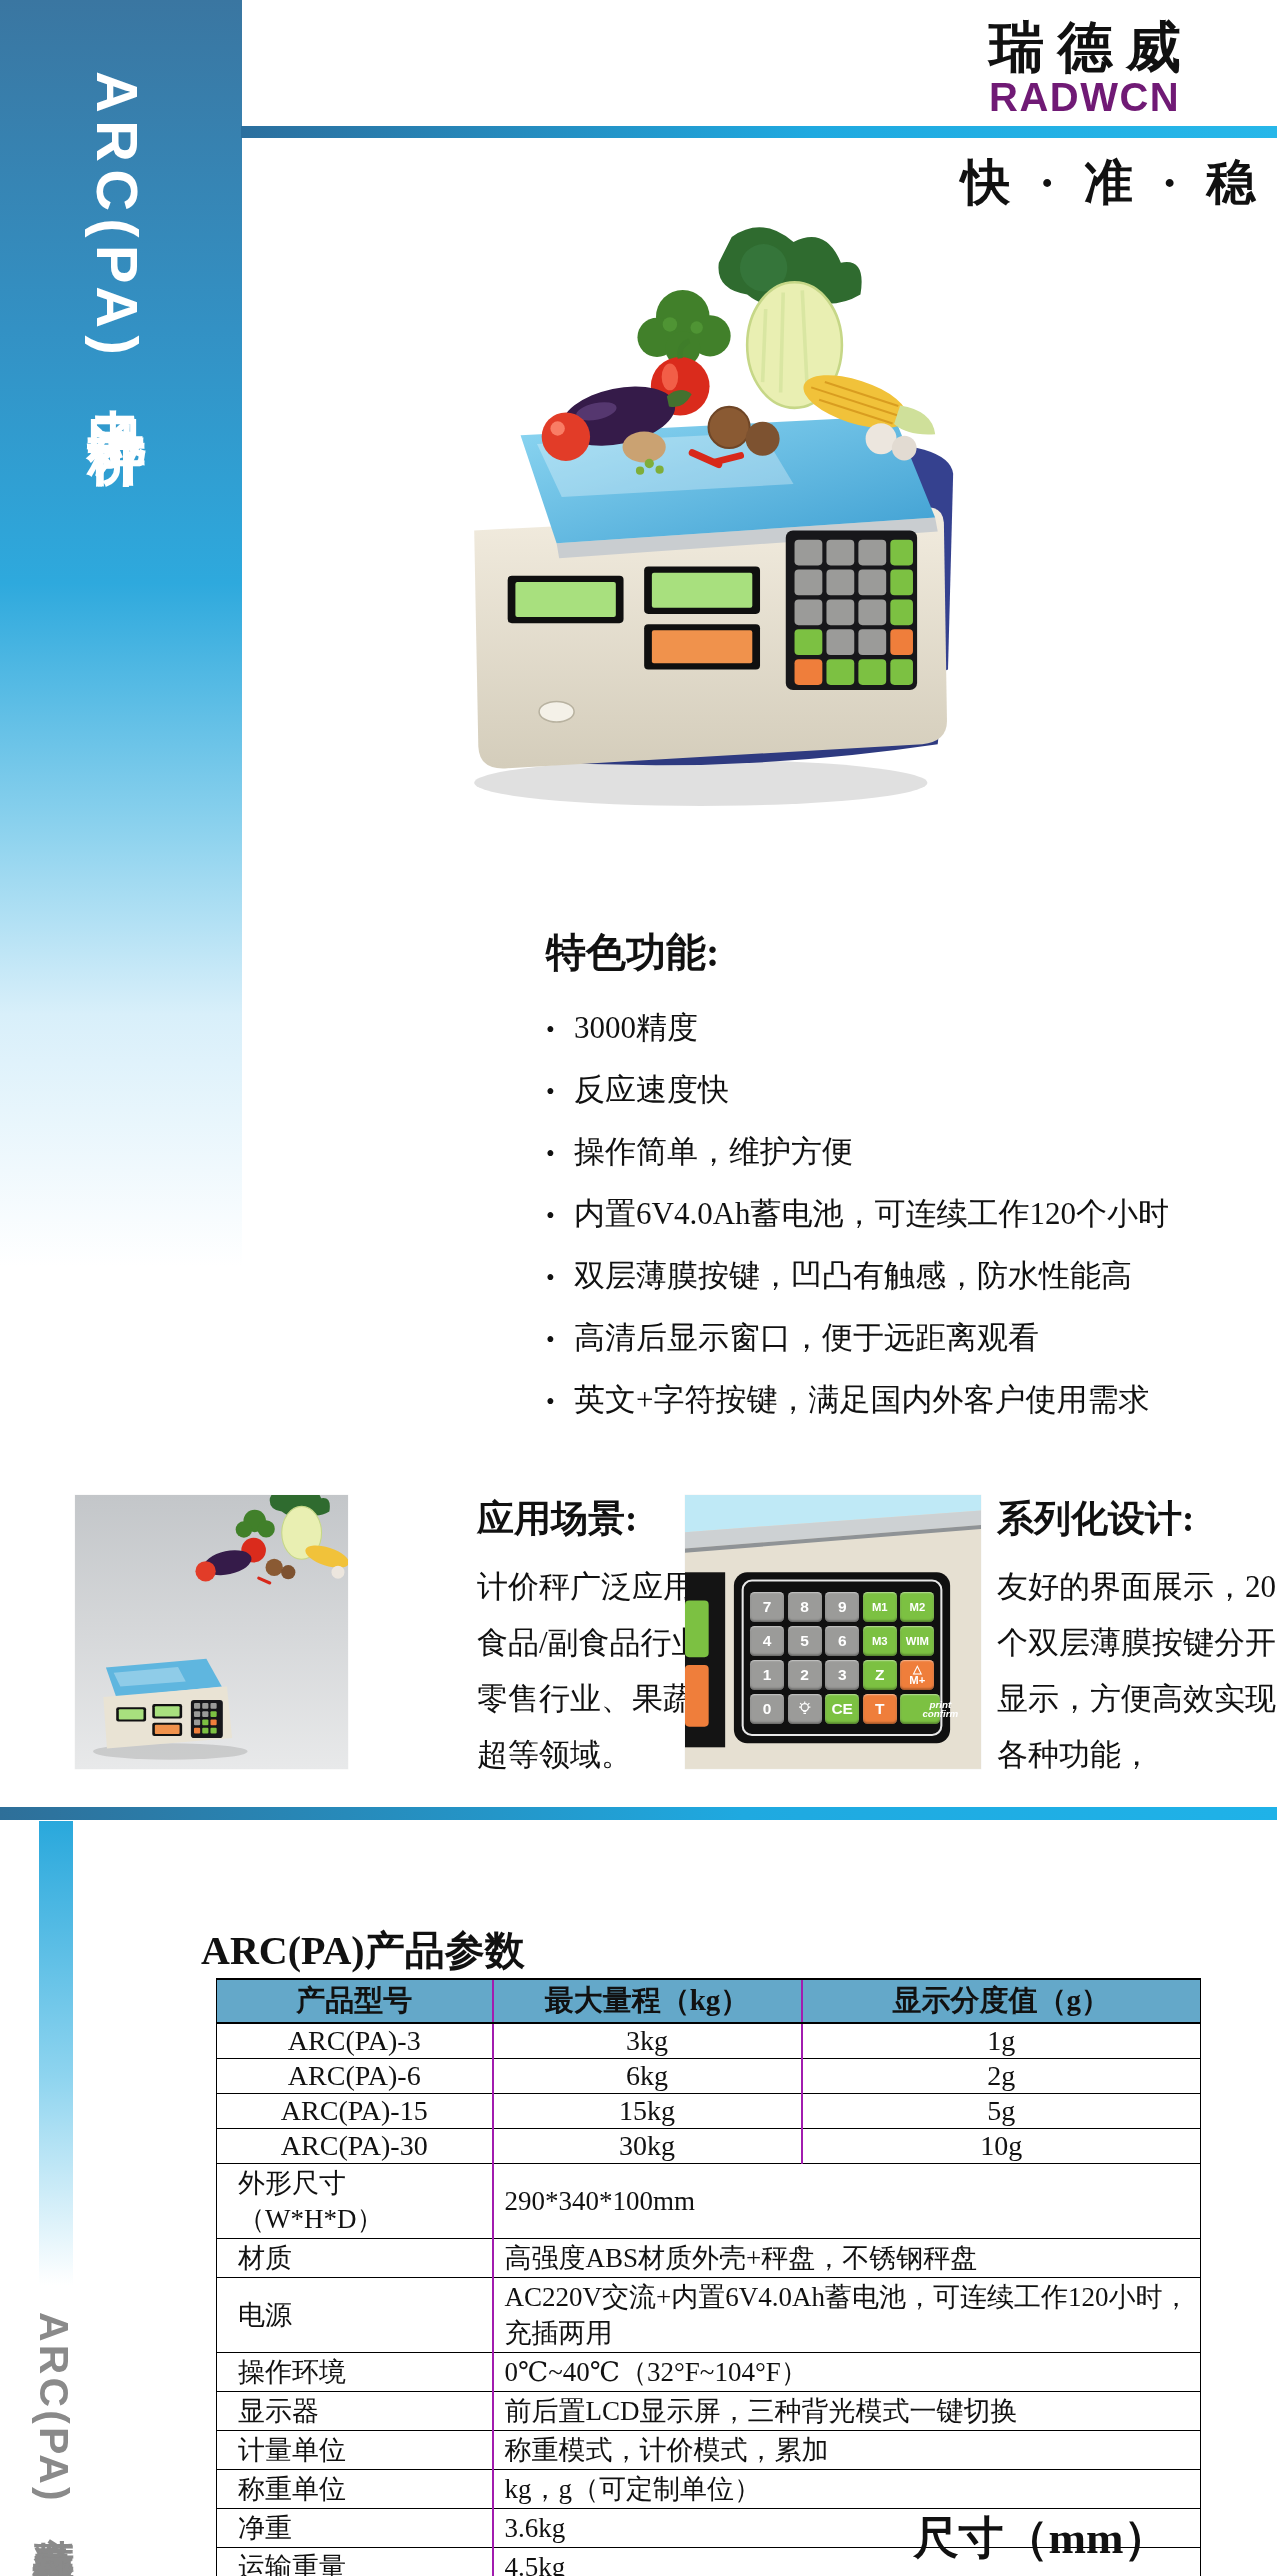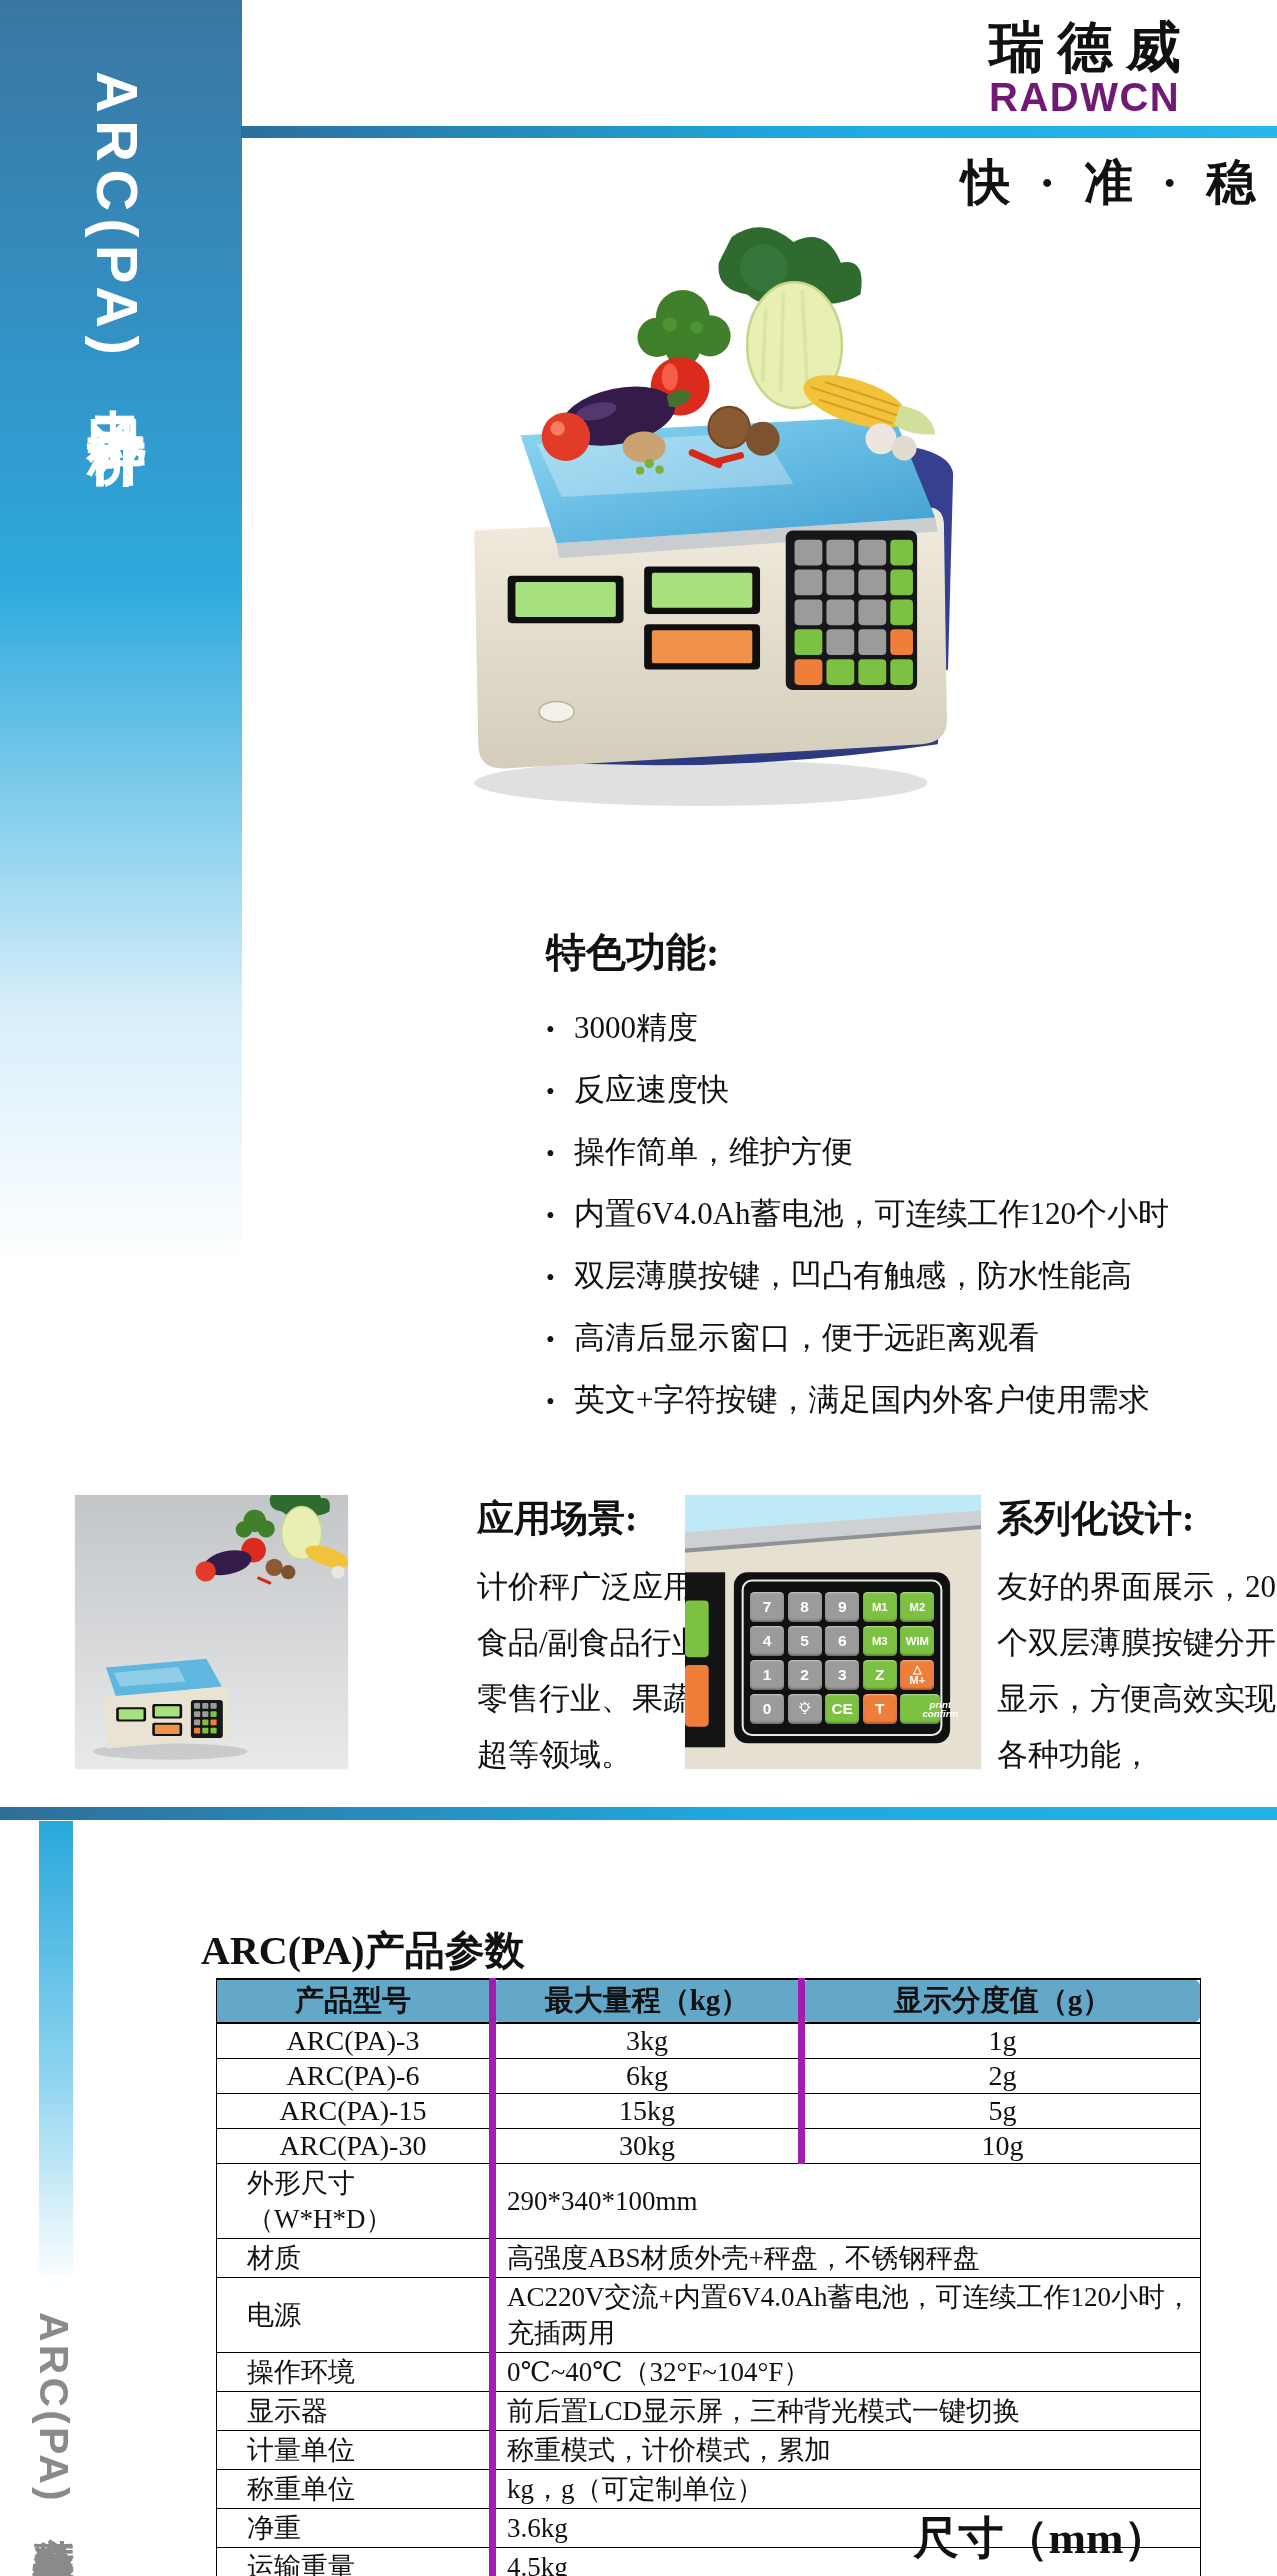--- a/index.html
+++ b/index.html
@@ -69,23 +69,23 @@
   
   .params-title{left:201px;top:1923px;font-size:40px;font-weight:bold;}
   table.params{position:absolute;left:216px;top:1978px;width:984px;border-collapse:collapse;table-layout:fixed;
     font-size:28px;}
   table.params col.c1{width:276px;} table.params col.c2{width:309px;} table.params col.c3{width:399px;}
   table.params th{background:var(--table-header-bg);font-size:29px;font-weight:bold;height:36px;
     border-top:2.1px solid #000;border-bottom:2.1px solid #000;}
   table.params td{height:29px;}
   table.params .model-row td{text-align:center;border-bottom:1.5px solid #000;}
   table.params .spec-row td{height:31px;border-bottom:1.5px solid #000;font-size:27px;}
-  table.params .spec-row td.lbl{padding-left:30px;}
+  table.params .spec-row td.lbl{padding-left:21px;}
   table.params .spec-row td.val{padding-left:11px;}
-  table.params th+th, table.params td+td{border-left:7px solid #a21caf;border-radius:9px;}
+  table.params th+th, table.params td+td{border-left:2px solid #a21caf;}
   table.params tr>*:first-child{border-left:1px solid #000;}
   table.params tr>*:last-child{border-right:1px solid #000;}
 
   
   .dim-title{left:876px;top:2508px;width:330px;text-align:center;font-size:45px;font-weight:bold;}
 
   .hero{left:402px;top:206px;width:577px;height:618px;}
 </style>
 </head>
 <body>

